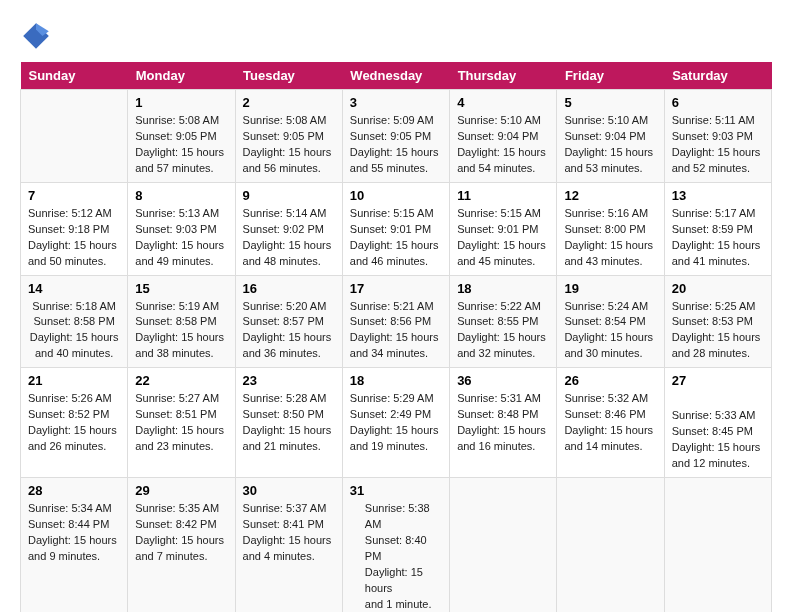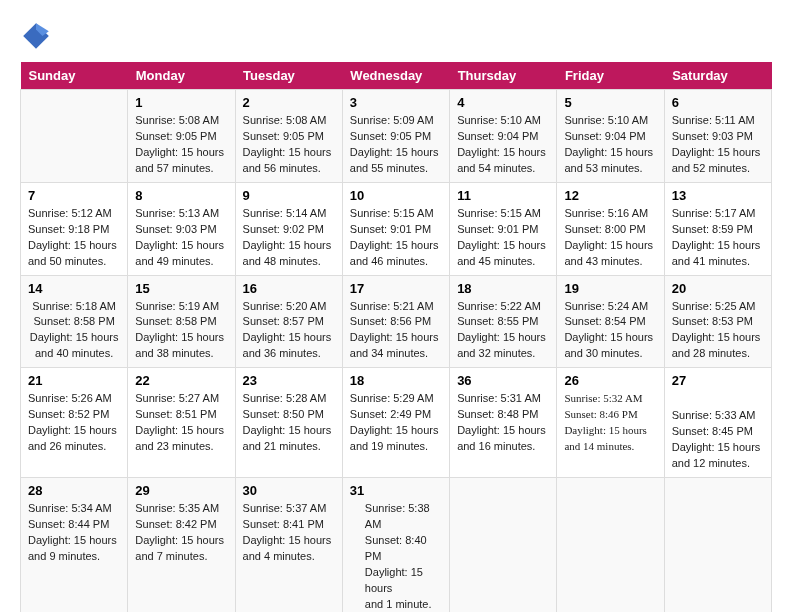--- a/index.html
+++ b/index.html
@@ -296,21 +296,21 @@
         </td>
         <td>
           <span class="day-number">36</span>
           <div class="day-info" style="white-space: pre-line;">Sunrise: 5:31 AM
 Sunset: 8:48 PM
 Daylight: 15 hours
 and 16 minutes.</div>
         </td>
         <td>
           <span class="day-number">26</span>
-          <div class="day-info" style="white-space: pre-line; font-family: Liberation Serif, serif;">Sunrise: 5:32 AM
+          <div class="day-info" style="white-space: pre-line;">Sunrise: 5:32 AM
 Sunset: 8:46 PM
 Daylight: 15 hours
 and 14 minutes.</div>
         </td>
         <td>
           <span class="day-number">27</span>
           <div class="day-info" style="white-space: pre-line; margin-top: 20px;">Sunrise: 5:33 AM
 Sunset: 8:45 PM
 Daylight: 15 hours
 and 12 minutes.</div>

